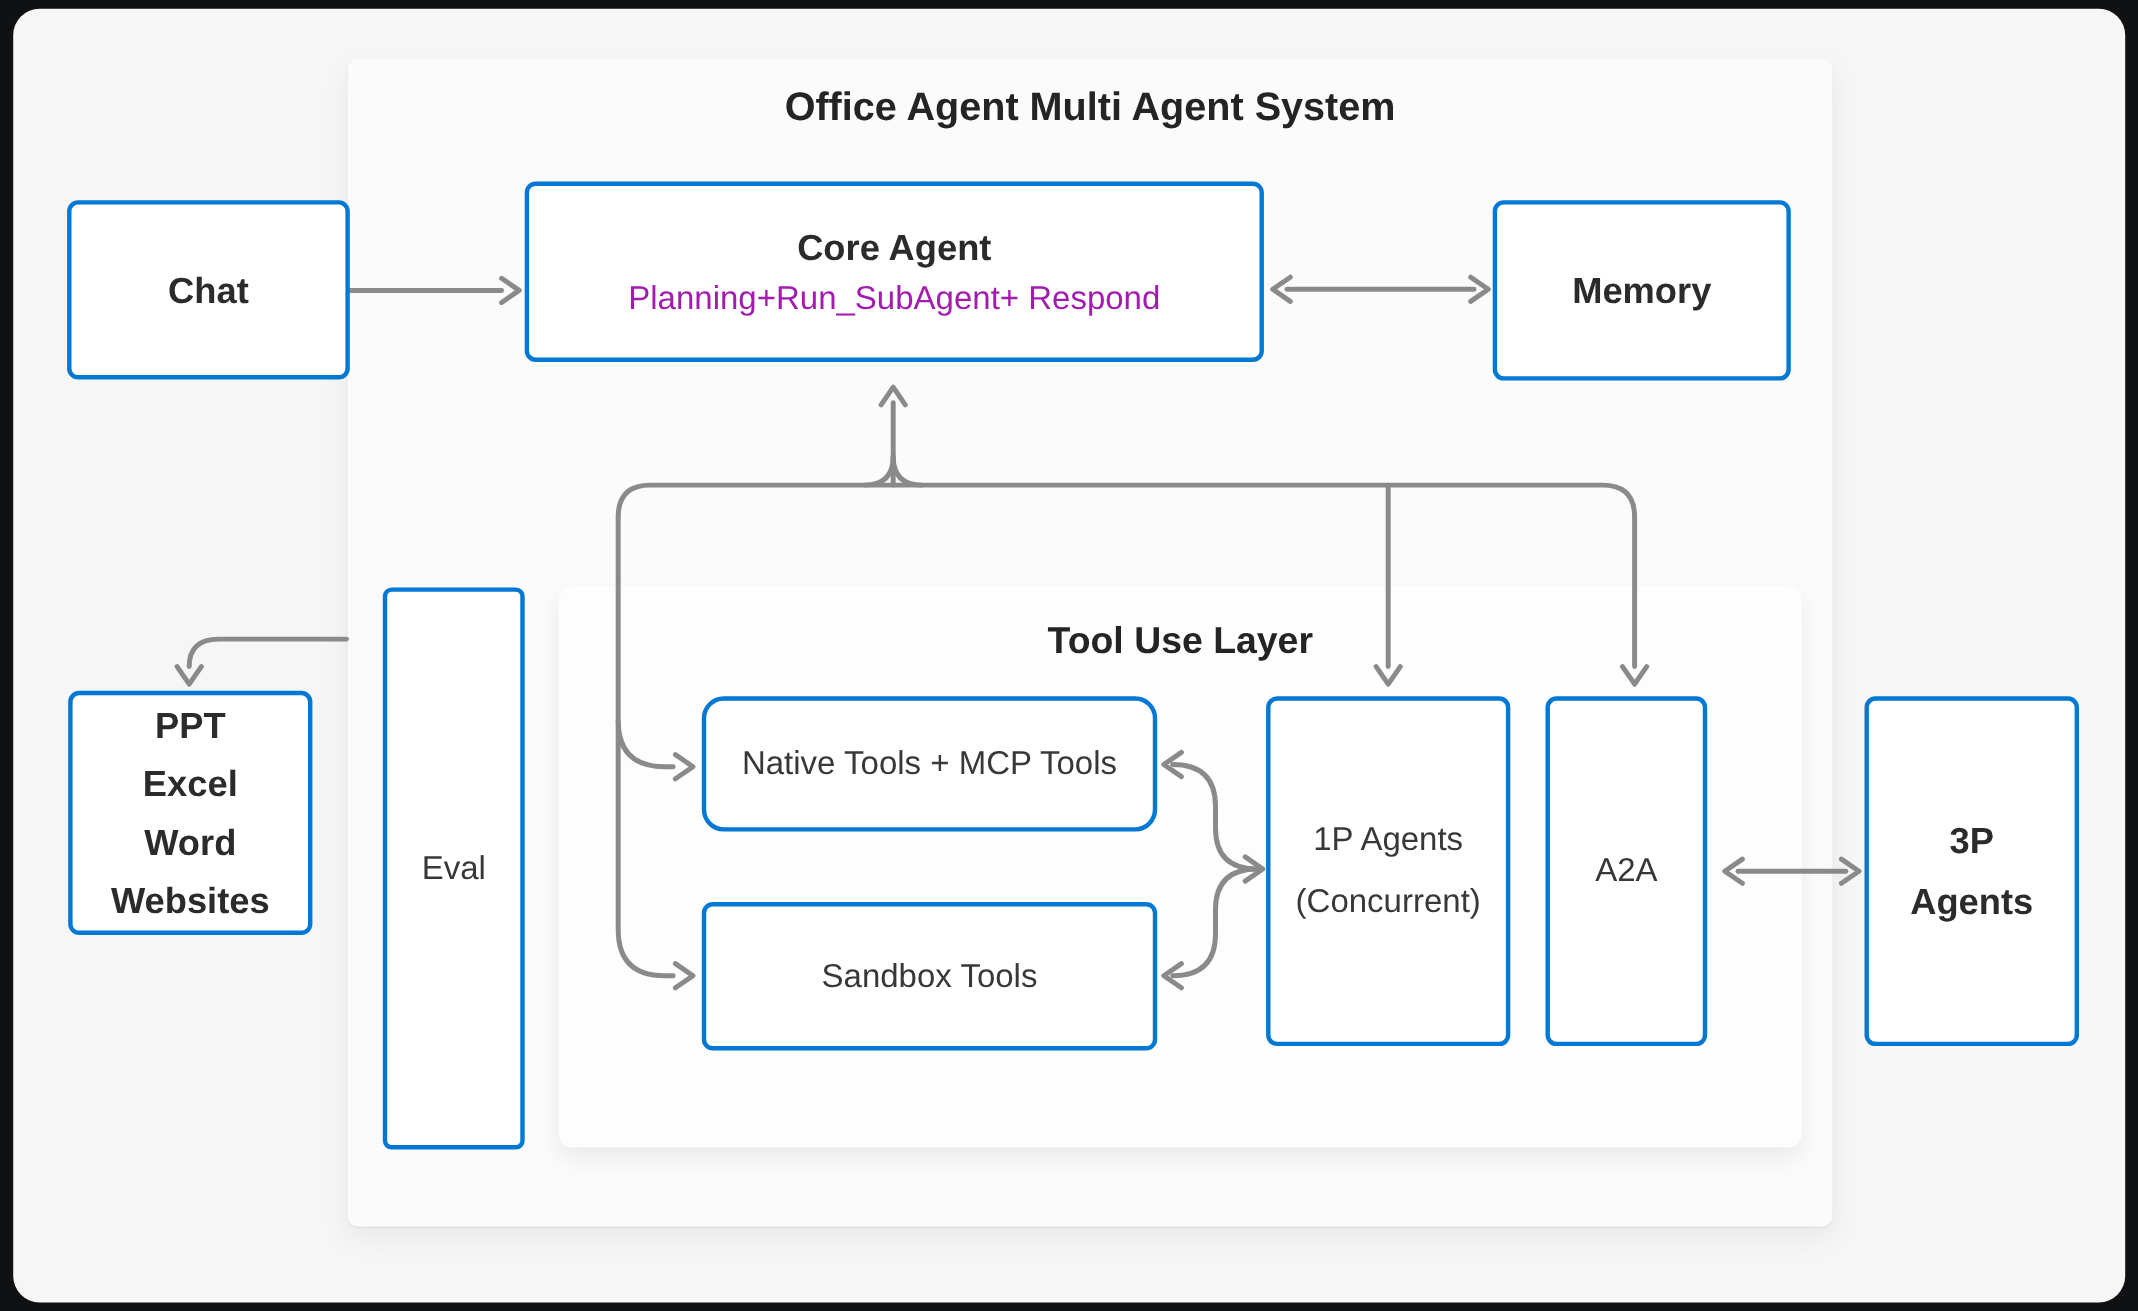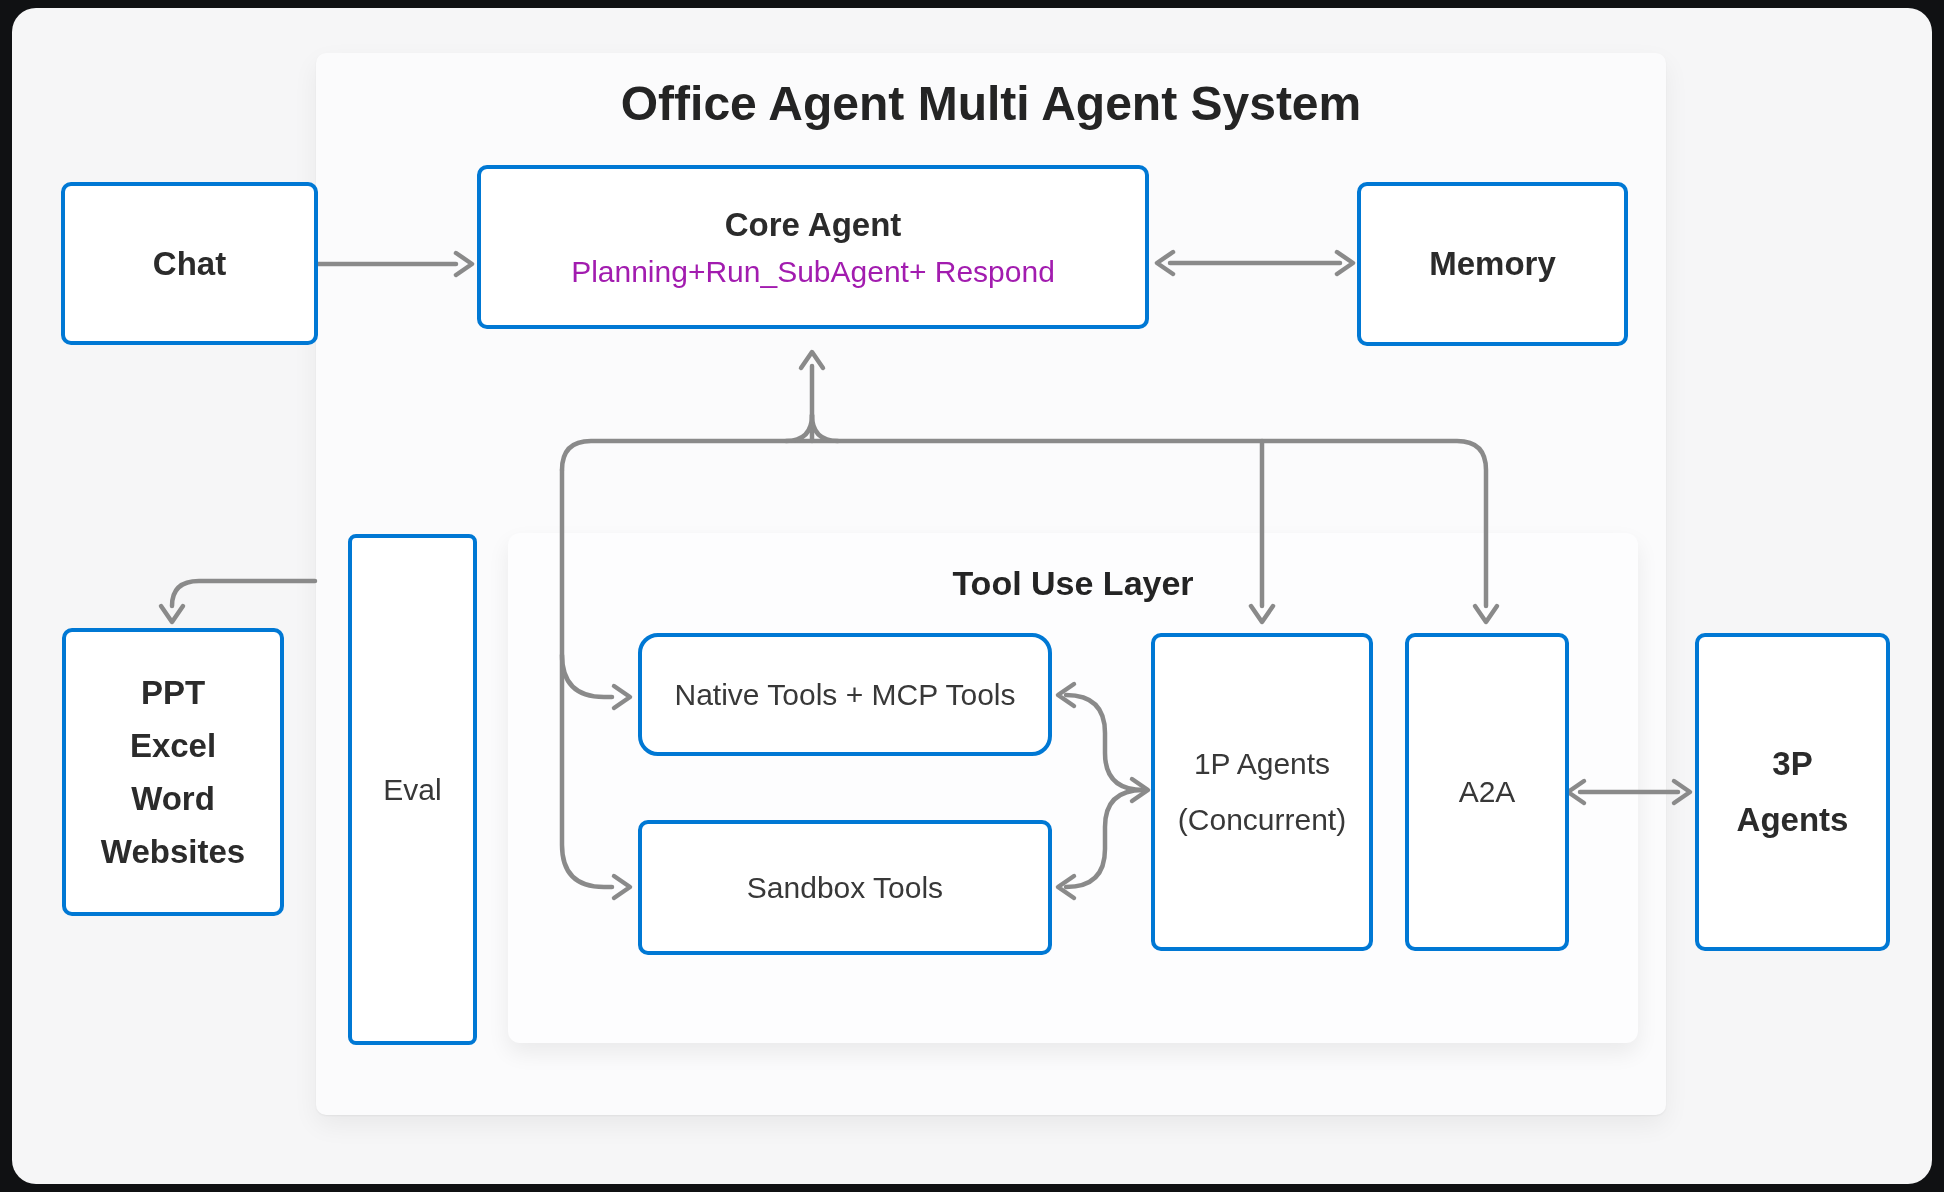--- a/index.html
+++ b/index.html
@@ -11,21 +11,21 @@
           border-radius:10px;box-shadow:0 1px 2px rgba(0,0,0,.05),0 10px 26px rgba(0,0,0,.06);}
   .tool-panel{position:absolute;left:508px;top:533px;width:1130px;height:510px;background:#fdfdfe;
           border-radius:12px;box-shadow:0 10px 22px rgba(0,0,0,.07);}
   .conn{position:absolute;left:0;top:0;width:1944px;height:1192px;pointer-events:none;}
   .node{position:absolute;background:#ffffff;border:4px solid #0078d4;border-radius:10px;
         box-sizing:border-box;display:flex;flex-direction:column;align-items:center;
         justify-content:center;color:#2e2e2e;text-align:center;}
   .lbl-bold{font-weight:700;font-size:33px;color:#2b2b2b;}
   .lbl-reg{font-weight:400;font-size:30px;color:#383838;}
   .title{position:absolute;text-align:center;font-weight:700;color:#242424;}
-  .office-title{left:316px;top:76px;width:1350px;font-size:48px;}
+  .office-title{left:316px;top:76px;width:1350px;font-size:36px;}
   .tool-title{left:508px;top:564px;width:1130px;font-size:34px;}
   .core-sub{font-weight:400;font-size:30px;color:#a21caf;margin-top:11px;}
   .stack-line{display:block;line-height:53px;}
   .two-line{line-height:56px;}
 </style>
 </head>
 <body>
 
 <div class="stage">
   <div class="canvas"></div>
@@ -80,21 +80,21 @@
 
   <div class="node" style="left:477px;top:165px;width:672px;height:164px;">
     <span class="lbl-bold">Core Agent</span>
     <span class="core-sub">Planning+Run_SubAgent+ Respond</span>
   </div>
 
   <div class="node" style="left:1357px;top:182px;width:271px;height:164px;">
     <span class="lbl-bold">Memory</span>
   </div>
 
-  <div class="node" style="left:62px;top:628px;width:222px;height:288px;">
+  <div class="node" style="left:62px;top:628px;width:222px;height:222px;">
     <div class="lbl-bold">
       <span class="stack-line">PPT</span>
       <span class="stack-line">Excel</span>
       <span class="stack-line">Word</span>
       <span class="stack-line">Websites</span>
     </div>
   </div>
 
   <div class="node" style="left:348px;top:534px;width:129px;height:511px;border-radius:8px;">
     <span class="lbl-reg">Eval</span>
@@ -106,21 +106,21 @@
 
   <div class="node" style="left:638px;top:820px;width:414px;height:135px;">
     <span class="lbl-reg">Sandbox Tools</span>
   </div>
 
   <div class="node" style="left:1151px;top:633px;width:222px;height:318px;">
     <span class="lbl-reg two-line">1P Agents</span>
     <span class="lbl-reg two-line">(Concurrent)</span>
   </div>
 
-  <div class="node" style="left:1405px;top:633px;width:164px;height:318px;">
+  <div class="node" style="left:1405px;top:633px;width:147px;height:318px;">
     <span class="lbl-reg">A2A</span>
   </div>
 
   <div class="node" style="left:1695px;top:633px;width:195px;height:318px;">
     <span class="lbl-bold two-line">3P</span>
     <span class="lbl-bold two-line">Agents</span>
   </div>
 </div>
 
 </body></html>

